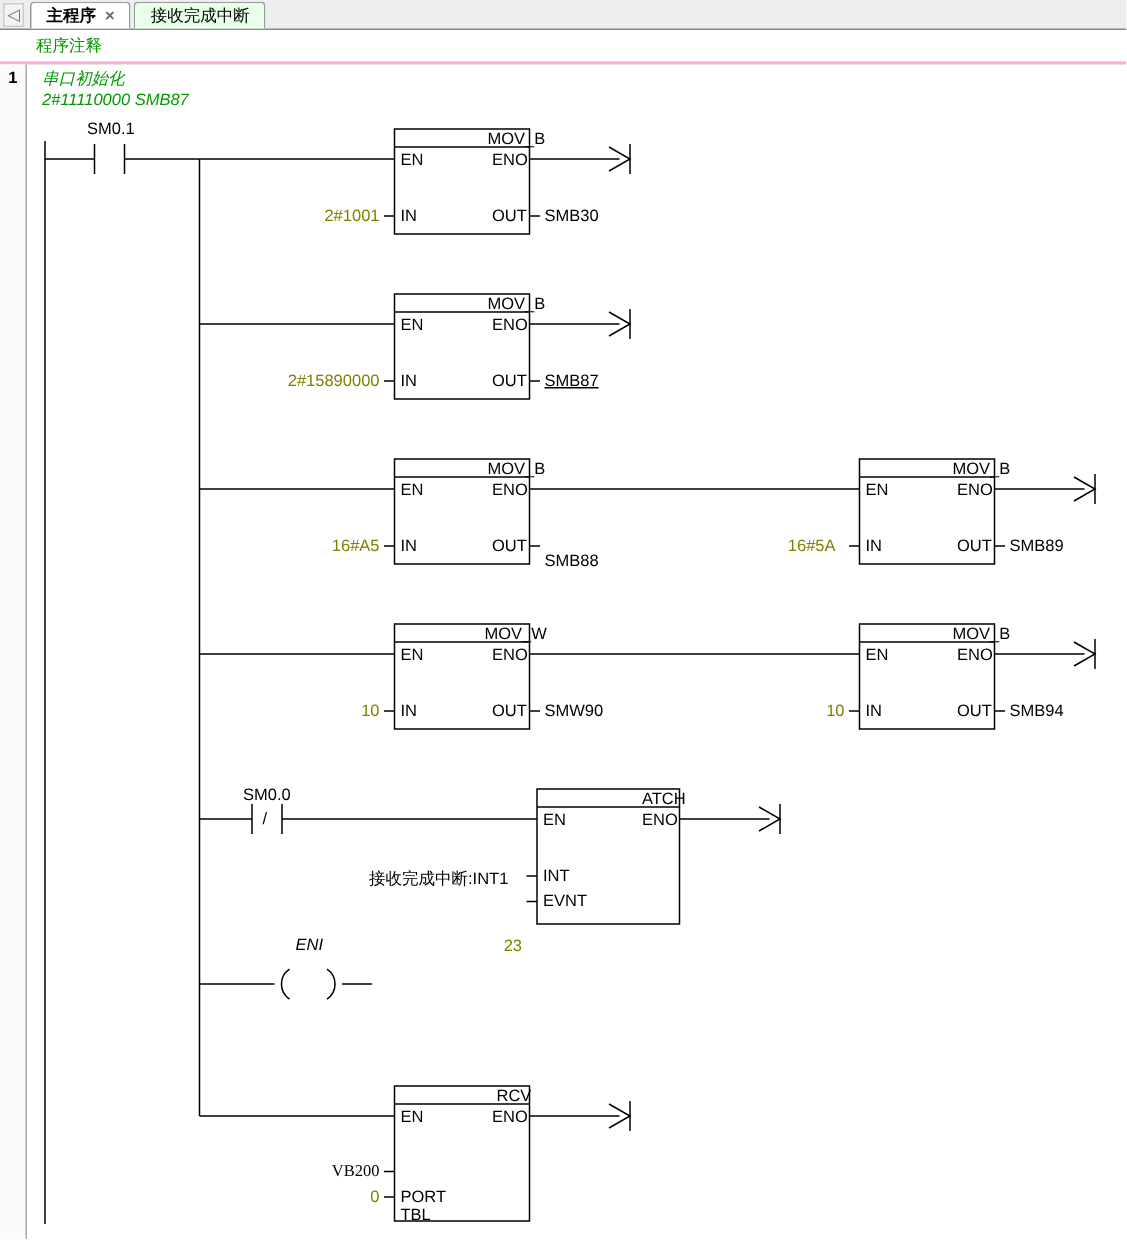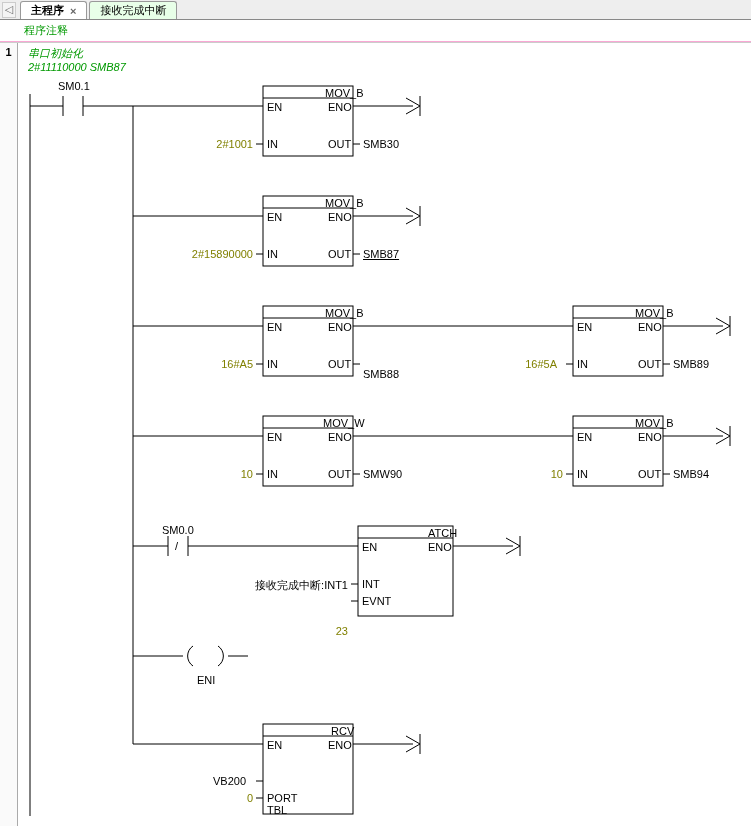--- a/index.html
+++ b/index.html
@@ -259,28 +259,28 @@
       <span class="lbl" style="left:655px; top:392px;">SMB94</span>
 
       <span class="lbl" style="left:144px; top:448px;">SM0.0</span>
       <span class="lbl" style="left:157px; top:464px;">/</span>
 
       <span class="lbl blk-title" style="left:375px; top:451px;">ATCH</span>
       <span class="lbl" style="left:344px; top:465px;">EN</span>
       <span class="lbl" style="left:410px; top:465px;">ENO</span>
       <span class="lbl" style="left:344px; top:502px;">INT</span>
       <span class="lbl" style="left:344px; top:519px;">EVNT</span>
-      <span class="lbl" style="left:228px; top:502px; text-align:right; width:102px;">接收完成中断:INT1</span>
+      <span class="lbl" style="left:228px; top:502px; text-align:left; width:102px;">接收完成中断:INT1</span>
       <span class="lbl olive" style="left:310px; top:519px; text-align:right; width:20px;margin-top:30px;">23</span>
 
-      <span class="lbl" style="left:179px; top:598px;">ENI</span>
+      <span class="lbl" style="left:179px; top:548px;font-style:italic;">ENI</span>
 
       <span class="lbl blk-title" style="left:278px; top:649px;">RCV</span>
       <span class="lbl" style="left:249px; top:663px;">EN</span>
       <span class="lbl" style="left:310px; top:663px;">ENO</span>
       <span class="lbl" style="left:249px; top:728px;">TBL</span>
       <span class="lbl" style="left:249px; top:716px;">PORT</span>
-      <span class="lbl" style="left:195px; top:699px; width:40px;">VB200</span>
+      <span class="lbl" style="left:195px; top:699px; text-align:right; width:40px;font-family:Liberation Serif, serif;">VB200</span>
       <span class="lbl olive" style="left:215px; top:716px; text-align:right; width:20px;">0</span>
 
     </div>
   </div>
 </div>
 
 </body></html>

